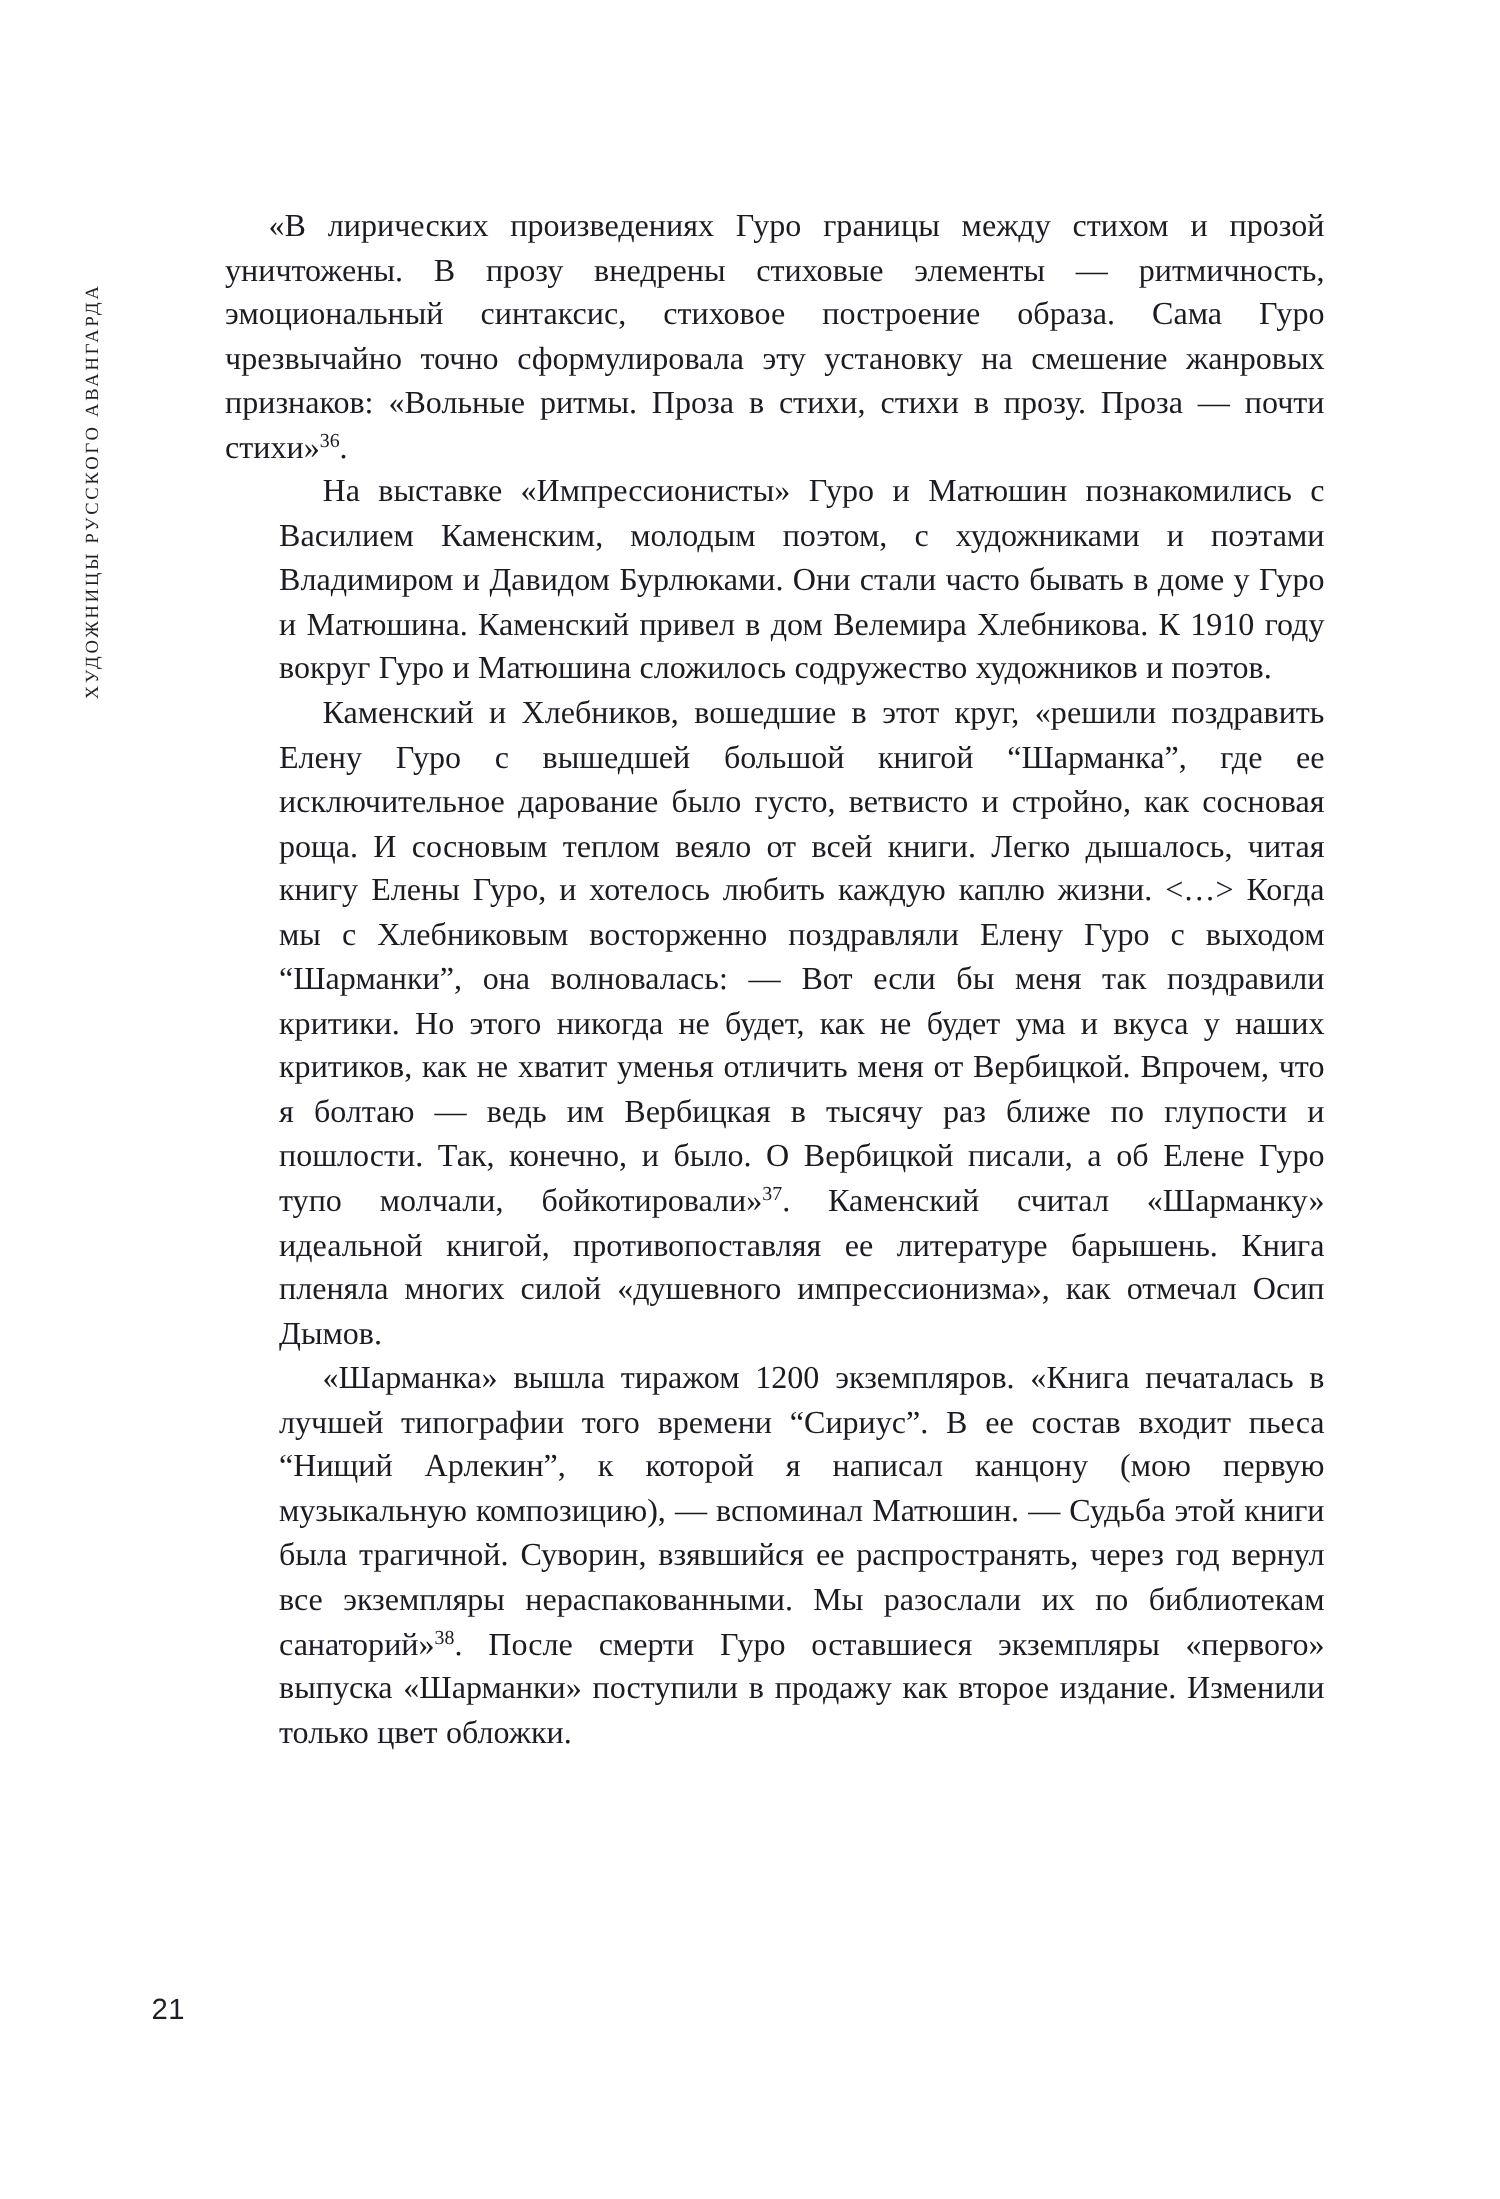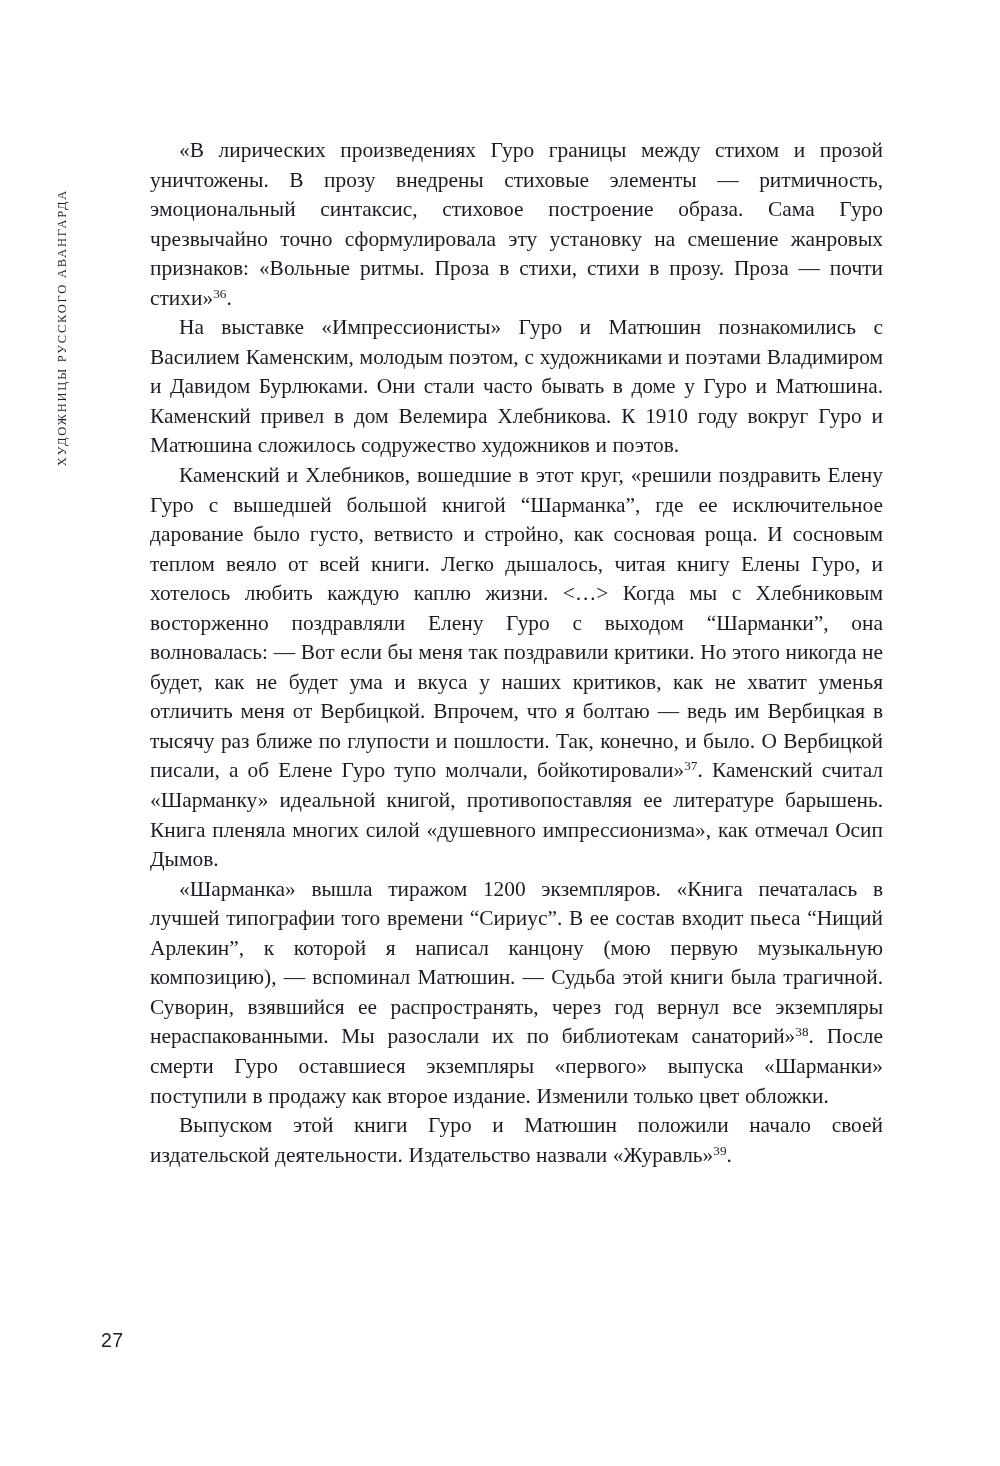--- a/index.html
+++ b/index.html
@@ -59,20 +59,21 @@
     text-align: justify;
     font-size: 21.4px;
     line-height: 29.55px;
     hyphens: manual;
     -webkit-hyphens: manual;
     word-spacing: 0.2px;
   }
 
   .para + .para {
     margin-top: 0;
+    margin-left: 36px;
   }
 
   sup.fn {
     font-size: 0.62em;
     line-height: 0;
     vertical-align: 0.52em;
     letter-spacing: 0;
   }
 
   
@@ -98,19 +99,18 @@
   <div class="text-column">
 
     <p class="para"><span>«В лирических произведениях Гуро границы между стихом и прозой уничтожены. В прозу внедрены стиховые элементы — ритмичность, эмоциональный синтаксис, стиховое построение образа. Сама Гуро чрезвычайно точно сформулировала эту установку на смешение жанровых признаков: «Вольные ритмы. Проза в стихи, стихи в прозу. Проза — почти стихи»</span><sup class="fn">36</sup><span>.</span></p>
 
     <p class="para"><span>На выставке «Импрессионисты» Гуро и Матюшин познакомились с Василием Каменским, молодым поэтом, с художниками и поэтами Владимиром и Давидом Бурлюками. Они стали часто бывать в доме у Гуро и Матюшина. Каменский привел в дом Велемира Хлебникова. К 1910 году вокруг Гуро и Матюшина сложилось содружество художников и поэтов.</span><sup class="fn"></sup><span></span></p>
 
     <p class="para"><span>Каменский и Хлебников, вошедшие в этот круг, «решили поздравить Елену Гуро с вышедшей большой книгой “Шарманка”, где ее исключительное дарование было густо, ветвисто и стройно, как сосновая роща. И сосновым теплом веяло от всей книги. Легко дышалось, читая книгу Елены Гуро, и хотелось любить каждую каплю жизни. &lt;…&gt; Когда мы с Хлебниковым восторженно поздравляли Елену Гуро с выходом “Шарманки”, она волновалась: — Вот если бы меня так поздравили критики. Но этого никогда не будет, как не будет ума и вкуса у наших критиков, как не хватит уменья отличить меня от Вербицкой. Впрочем, что я болтаю — ведь им Вербицкая в тысячу раз ближе по глупости и пошлости. Так, конечно, и было. О Вербицкой писали, а об Елене Гуро тупо молчали, бойкотировали»</span><sup class="fn">37</sup><span>. Каменский считал «Шарманку» идеальной книгой, противопоставляя ее литературе барышень. Книга пленяла многих силой «душевного импрессионизма», как отмечал Осип Дымов.</span></p>
 
     <p class="para"><span>«Шарманка» вышла тиражом 1200 экземпляров. «Книга печаталась в лучшей типографии того времени “Сириус”. В ее состав входит пьеса “Нищий Арлекин”, к которой я написал канцону (мою первую музыкальную композицию), — вспоминал Матюшин. — Судьба этой книги была трагичной. Суворин, взявшийся ее распространять, через год вернул все экземпляры нераспакованными. Мы разослали их по библиотекам санаторий»</span><sup class="fn">38</sup><span>. После смерти Гуро оставшиеся экземпляры «первого» выпуска «Шарманки» поступили в продажу как второе издание. Изменили только цвет обложки.</span></p>
 
-    <p class="para"><span>Выпуском этой книги Гуро и Матюшин положили начало своей издательской деятельности. Издательство назвали «Журавль»</span><sup class="fn">39</sup><span>.</span></p>
 
   </div>
 
-  <div class="folio">27</div>
+  <div class="folio">21</div>
 
 </div>
 
 </body></html>

